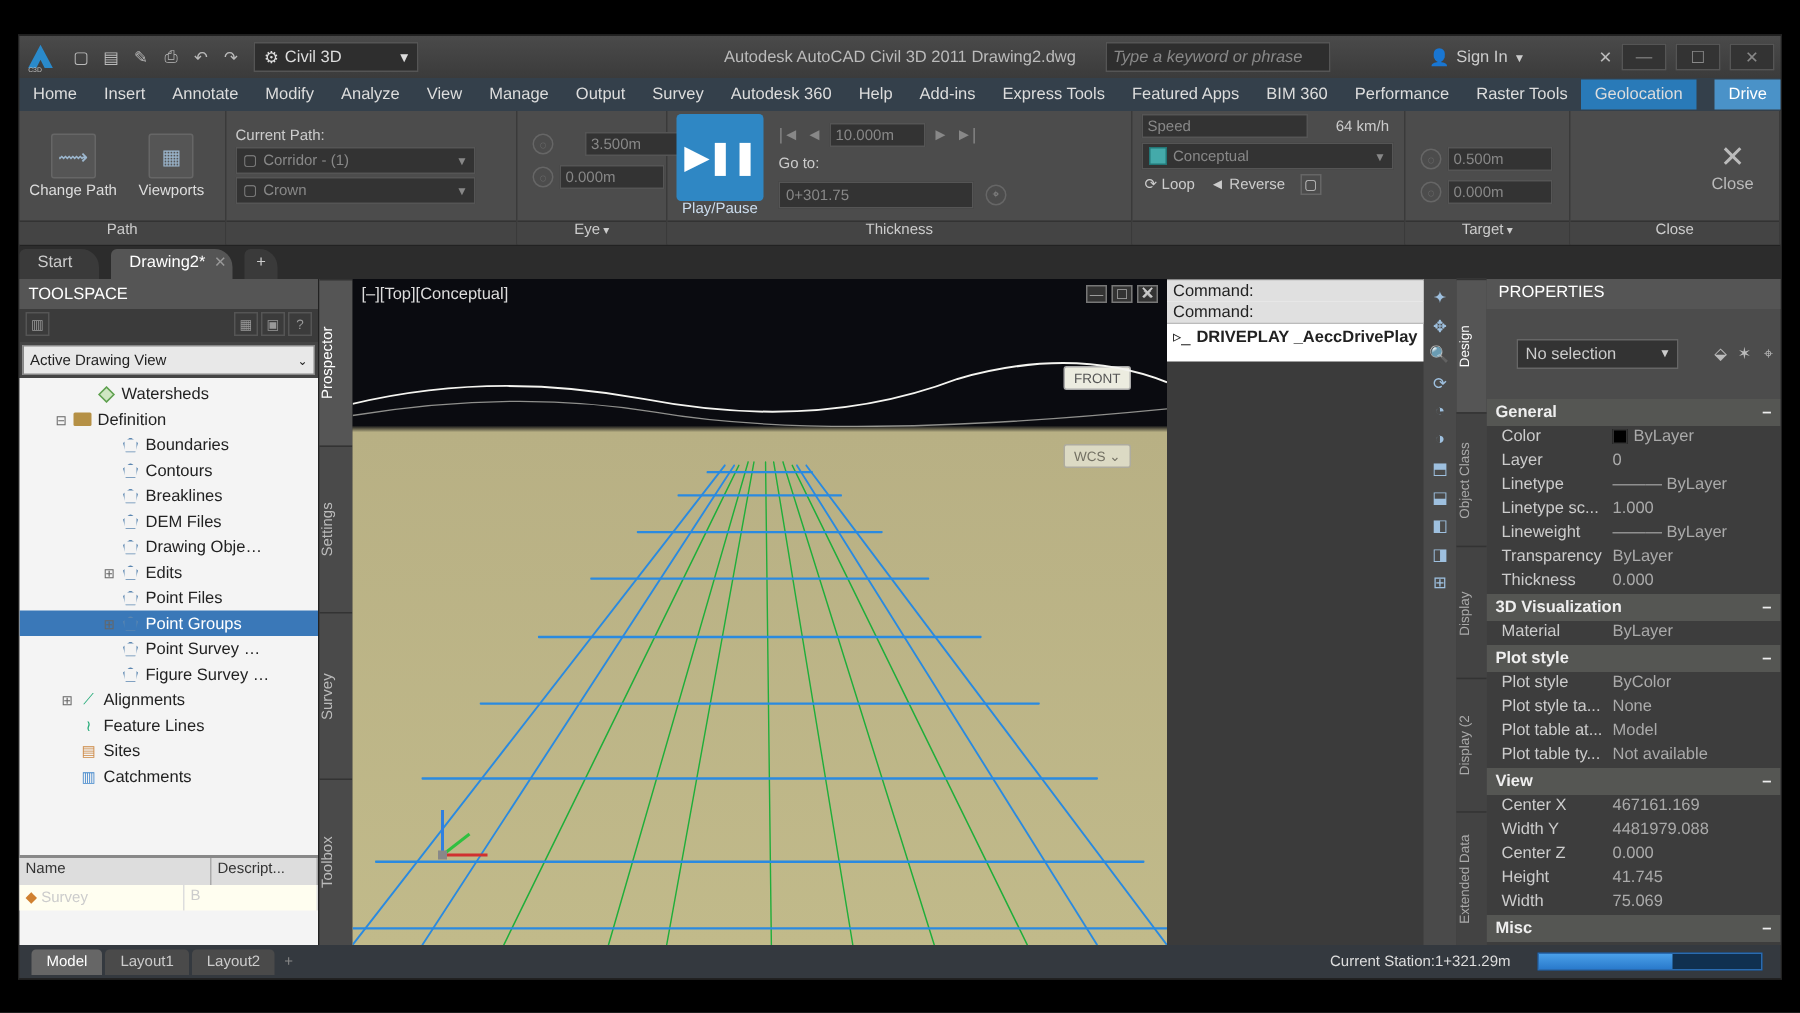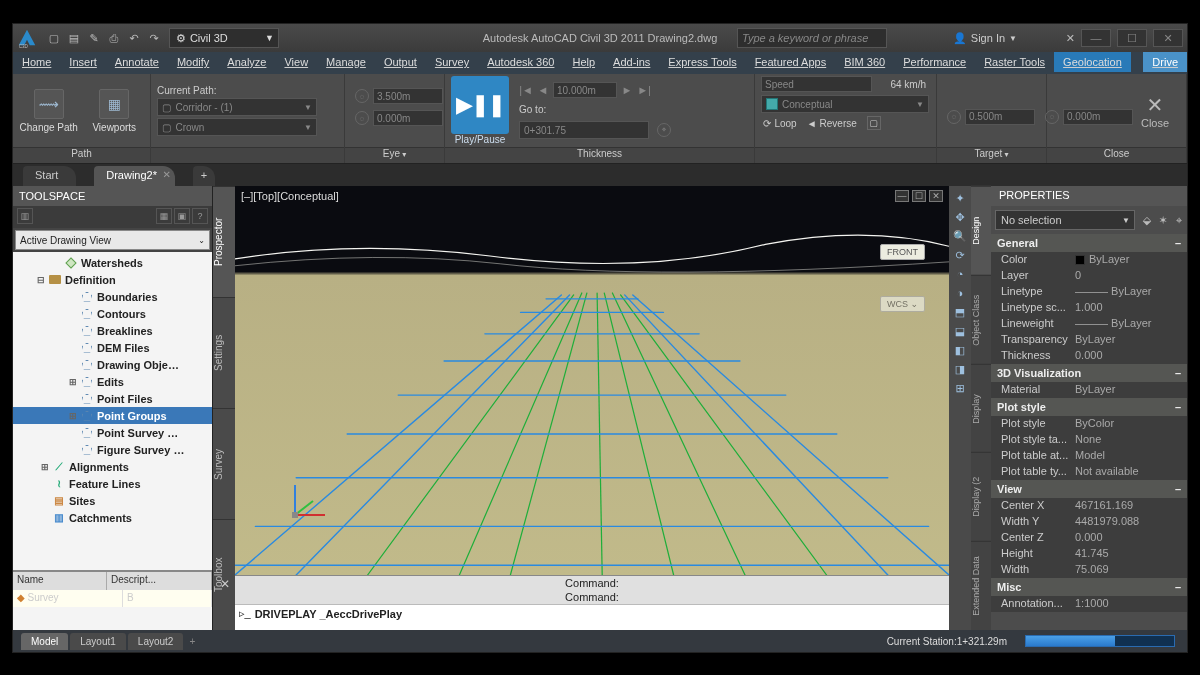--- a/index.html
+++ b/index.html
@@ -13,21 +13,21 @@
   .qat span, .qat .sep { width:18px; height:18px; display:flex; align-items:center; justify-content:center; border-radius:2px; color:#bbb; font-size:11px; }
   .wsdd { margin-left:6px; display:flex; align-items:center; background:#2e2e2e; border:1px solid #555; height:20px; width:110px; padding:0 6px; color:#ddd; position:relative;}
   .wsdd .dd { position:absolute; right:4px; font-size:9px; }
   .title-center { position:absolute; left:50%; transform:translateX(-50%); color:#bbb; font-size:11px; white-space:nowrap; }
   .search { position:absolute; right:300px; width:150px; height:20px; background:#2e2e2e; border:1px solid #555; color:#888; padding:0 4px; display:flex; align-items:center; font-style:italic; }
   .signin { position:absolute; right:170px; display:flex; align-items:center; gap:4px; color:#ccc; }
   .tb-right { position:absolute; right:100px; display:flex; gap:6px; color:#bbb; }
   .wincontrols { position:absolute; right:4px; display:flex; gap:6px; }
   .wincontrols span { width:30px; height:18px; border:1px solid #555; display:flex; align-items:center; justify-content:center; font-size:11px; color:#888; background:#333;}
   
-  .menubar { height: 22px; background:#34404b; display:flex; align-items:flex-start; font-size:11px;text-decoration:underline; }
+  .menubar { height: 22px; background:#34404b; display:flex; align-items:center; font-size:11px; }
   .menubar .mitem { padding: 4px 9px; color:#ddd; cursor:pointer; }
   .menubar .mitem.active { background:#4a92c8; color:#fff; }
   .menubar .mitem.driveon { background:#297ab8; }
   .menubar .spacer { flex:1; }
   
   .ribbon { height:90px; background:#4c4c4c; display:flex; border-bottom:1px solid #222; }
   .panel { border-right:1px solid #3a3a3a; display:flex; flex-direction:column; position:relative; }
   .panel-body { flex:1; display:flex; align-items:center; padding:2px 6px; gap:6px; }
   .panel-title { height:16px; text-align:center; font-size:10px; color:#ccc; background:#444; border-top:1px solid #333;}
   .ptitle-dd::after { content:" ▾"; font-size:8px; }
@@ -39,75 +39,75 @@
   .fld-sm { width:70px; height:16px; background:#333; border:1px solid #555; color:#888; font-size:10px; padding:0 3px; display:flex; align-items:center;}
   .orb { width:14px; height:14px; border-radius:50%; border:1px solid #666; margin-left:4px; display:flex; align-items:center; justify-content:center; font-size:8px; color:#888; }
   .playbtn { width:58px; height:58px; background:#2f87c4; border-radius:3px; display:flex; flex-direction:column; align-items:center; justify-content:center; color:#fff;}
   .playbtn .glyph { font-size:22px; letter-spacing:-2px;}
   .step { display:flex; gap:3px; align-items:center; }
   .step span { color:#888; font-size:11px; width:14px; text-align:center;}
   .chip { display:flex; align-items:center; gap:3px; font-size:10px; color:#ccc; }
   .closepanel { width:50px; display:flex; flex-direction:column; align-items:center; justify-content:center; color:#bbb;}
   .closepanel .x { font-size:20px; color:#bbb; }
   
-  .doctabs { height:22px; background:#2c2c2c; display:flex; align-items:end; padding-left:10px; gap:16px;}
+  .doctabs { height:22px; background:#2c2c2c; display:flex; align-items:end; gap:6px;}
   .doctab { height:20px; padding:3px 18px 0 12px; background:#3a3a3a; color:#ccc; font-size:11px; border-top-left-radius:4px; border-top-right-radius:12px; margin-right:2px; position:relative;}
   .doctab.active { background:#555; color:#fff; }
   .doctab .close { position:absolute; right:4px; top:3px; font-size:10px; color:#999;}
   .doctab.add { width:22px; padding:3px 0 0; text-align:center;}
   
   .workspace { display:flex; height:calc(100% - 28px - 22px - 90px - 22px - 22px); }
   
   .toolspace { width:200px; background:#444; border-right:1px solid #222; display:flex; flex-direction:column; }
   .ts-head { height:20px; background:#555; color:#fff; font-size:11px; padding:3px 6px; display:flex; align-items:center;}
   .ts-tools { height:22px; background:#3b3b3b; display:flex; justify-content:space-between; padding:2px 4px;}
   .ts-tools span { width:16px; height:16px; border:1px solid #555; display:flex; align-items:center; justify-content:center; font-size:9px; color:#999;}
   .ts-dd { height:20px; background:#e8e8e8; margin:2px; display:flex; align-items:center; padding:0 4px; font-size:10px; color:#222; border:1px solid #888; position:relative;}
   .ts-dd .car { position:absolute; right:4px; font-size:8px;}
-  .tree { flex:1; background:#f4f4f4; overflow:hidden; font-size:11px; color:#222; padding-top:2px;font-weight:bold; }
+  .tree { flex:1; background:#f4f4f4; overflow:hidden; font-size:11px; color:#222; padding-top:2px; }
   .trow { display:flex; align-items:center; height:17px; padding-left:8px; white-space:nowrap; }
   .trow .exp { width:11px; font-size:9px; color:#666; }
   .trow .ico { width:14px; height:12px; margin-right:3px; display:inline-flex; align-items:center; justify-content:center; font-size:10px;}
   .trow.sel { background:#3a78b8; color:#fff; }
   .indent1 { padding-left:40px; } .indent2 { padding-left:56px;} .indent0 { padding-left:24px; } .indentA { padding-left:28px;}
   .ico-shield { border:1px solid #5fa050; transform:rotate(45deg); width:8px; height:8px; background:#cfe6c2;}
   .ico-folder { width:12px; height:9px; background:#b59045; border-radius:1px;}
   .ico-poly { width:10px; height:10px; border:1px solid #5b86b0; clip-path: polygon(50% 0,100% 38%,82% 100%,18% 100%,0 38%);}
   .ts-grid { height:60px; background:#f4f4f4; border-top:2px solid #888; }
   .ts-grid-head { display:flex; background:#ddd; height:18px; font-size:10px; color:#333;}
   .ts-grid-head div { border-right:1px solid #aaa; padding:2px 4px; }
   .ts-grid-row { display:flex; font-size:10px; height:17px; background:#fffef0;}
   .ts-grid-row div { border-right:1px solid #ddd; padding:2px 4px;}
   
   .vstrip { width:22px; background:#4a4a4a; display:flex; flex-direction:column; }
   .vlabel { flex:1; writing-mode:vertical-rl; transform:rotate(180deg); text-align:center; font-size:10px; color:#bbb; padding:6px 0; border-bottom:1px solid #333;}
   .vlabel.active { background:#555; color:#fff;}
   
-  .canvas-col { flex:1; display:flex; flex-direction:column; position:relative;text-align:center; }
+  .canvas-col { flex:1; display:flex; flex-direction:row; position:relative; }
   .viewport { flex:1; position:relative; background:linear-gradient(#0a0b10 0%, #0a0b10 22%, #b8b084 23%, #c1ba8a 100%); overflow:hidden; }
   .vp-label { position:absolute; left:6px; top:4px; color:#ddd; font-size:11px;}
   .vp-controls { position:absolute; right:6px; top:4px; display:flex; gap:3px;}
   .vp-controls span { width:14px; height:12px; border:1px solid #777; font-size:9px; color:#aaa; display:flex; align-items:center; justify-content:center; background:#333;}
   .badge { position:absolute; right:24px; background:#ecece0; color:#555; font-size:9px; padding:2px 6px; border-radius:2px; border:1px solid #aaa;}
   .triad { position:absolute; left:50px; bottom:50px; }
   .cmdline { height:55px; background:#fff; color:#222; font-family:Consolas,monospace; font-size:11px; border-top:1px solid #888; position:relative; }
   .cmdline .hist { padding:1px 4px; background:#e0e0e0; }
   .cmdline .inp { padding:2px 4px; display:flex; align-items:center; gap:4px; border-top:1px solid #bbb;}
   .cmd-x { position:absolute; left:-18px; top:2px; width:16px; height:16px; color:#ccc; font-size:12px;}
   
   .navicons { width:22px; background:#4a4a4a; display:flex; flex-direction:column; align-items:center; gap:3px; padding-top:4px;}
   .navicons span { width:16px; height:16px; display:flex; align-items:center; justify-content:center; font-size:11px; color:#9ec0df;}
   
   .rtabs { width:20px; background:#434343; display:flex; flex-direction:column;}
   .rtab { flex:1; writing-mode:vertical-rl; transform:rotate(180deg); font-size:9px; color:#aaa; text-align:center; padding:5px 0; border-bottom:1px solid #333;}
   .rtab.active { background:#555; color:#fff;}
   
   .props { width:196px; background:#4c4c4c; display:flex; flex-direction:column; font-size:11px;}
   .props-head { height:20px; background:#555; color:#fff; padding:3px 8px;}
-  .props-dd { margin:4px; height:20px; background:#333; border:1px solid #666; color:#ccc; display:flex; align-items:center; padding:0 5px; position:relative;}
+  .props-dd { margin:20px; height:20px; background:#333; border:1px solid #666; color:#ccc; display:flex; align-items:center; padding:0 5px; position:relative;}
   .props-dd .car { position:absolute; right:4px; font-size:8px;}
   .pgroup { background:#3d3d3d; }
   .pghead { height:18px; background:#555653; color:#eee; font-weight:bold; padding:2px 6px; display:flex; justify-content:space-between; align-items:center;}
   .prow { display:flex; height:16px; }
   .prow .k { width:80px; padding:1px 0 1px 10px; color:#ccc; white-space:nowrap; overflow:hidden;}
   .prow .v { flex:1; padding:1px 4px; color:#aaa; white-space:nowrap; overflow:hidden;}
   .swatch { display:inline-block; width:10px; height:10px; border:1px solid #333; background:#000; margin-right:4px; vertical-align:middle;}
   
   .statusbar { height:22px; background:#34393f; display:flex; align-items:center; color:#ddd; font-size:10px; position:relative;}
   .layouttabs { display:flex; margin-left:8px; gap:0;}
@@ -213,21 +213,21 @@
               <span style="position:absolute;right:4px;font-size:8px">▼</span>
             </div>
         </div>
       </div>
       <div class="panel-title"></div>
     </div>
     <div class="panel" style="width:100px">
       <div class="panel-body" style="flex-direction:column; align-items:flex-start; gap:6px; padding-top:14px;">
         <div style="display:flex; align-items:center;">
             <span class="orb">◌</span>
-            <div class="fld-sm" style="margin-left:4px">3.500m</div>
+            <div class="fld-sm" style="margin-left:21px">3.500m</div>
           </div>
         <div style="display:flex; align-items:center;">
             <span class="orb">◌</span>
             <div class="fld-sm" style="margin-left:4px">0.000m</div>
           </div>
       </div>
       <div class="panel-title ptitle-dd">Eye</div>
     </div>
     <div class="panel" style="width:310px">
       <div class="panel-body" style="gap:10px">
@@ -273,21 +273,21 @@
           <div class="chip">
               <span>◄</span>
               <span>Reverse</span>
             </div>
           <span style="width:14px;height:14px;border:1px solid #666;display:flex;align-items:center;justify-content:center;font-size:9px">▢</span>
         </div>
       </div>
       <div class="panel-title"></div>
     </div>
     <div class="panel" style="width:110px">
-      <div class="panel-body" style="flex-direction:row; align-items:center; gap:6px; padding-top:14px;">
+      <div class="panel-body" style="flex-direction:column; align-items:flex-start; gap:6px; padding-top:14px;margin-top:10px;">
         <div style="display:flex; align-items:center;">
             <span class="orb">◌</span>
             <div class="fld-sm" style="margin-left:4px">0.500m</div>
           </div>
         <div style="display:flex; align-items:center;">
             <span class="orb">◌</span>
             <div class="fld-sm" style="margin-left:4px">0.000m</div>
           </div>
       </div>
       <div class="panel-title ptitle-dd">Target</div>
@@ -434,21 +434,21 @@
           <div class="trow indentA">
             <span class="exp"></span>
             <span class="ico">
               <span style="color:#48c">▥</span>
             </span>
             <span>Catchments</span>
           </div>
         </div>
       <div class="ts-grid">
         <div class="ts-grid-head">
-          <div style="width:94px">Name</div>
+          <div style="width:128px">Name</div>
           <div style="flex:1">Descript...</div>
         </div>
         <div class="ts-grid-row">
           <div style="width:110px"><span style="color:#d08030">◆</span> <span>Survey</span></div>
           <div style="flex:1">B</div>
         </div>
       </div>
     </div>
 
     <div class="vstrip" id="vstrip">

